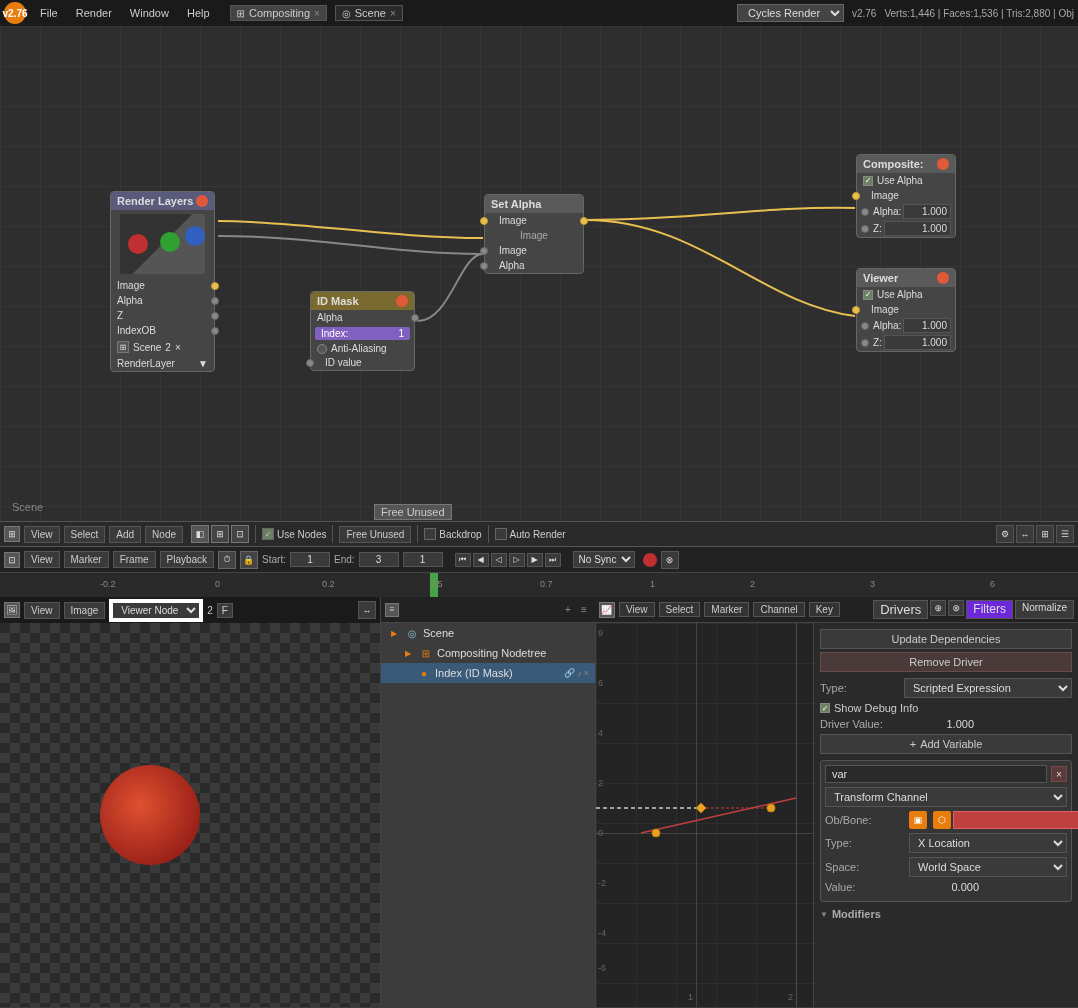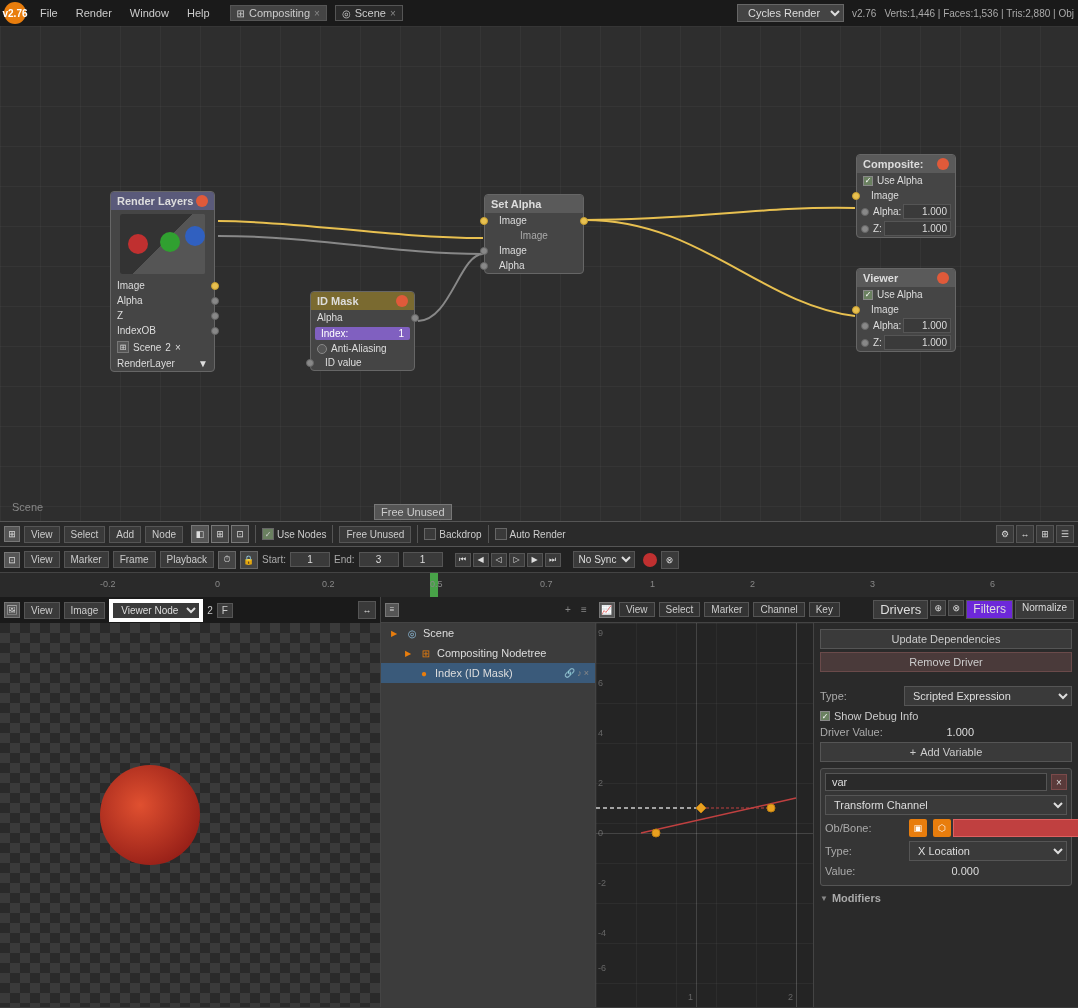--- a/index.html
+++ b/index.html
@@ -979,21 +979,21 @@
           </svg>
         </div>
       </div>
 
       <div class="driver-col">
         <div style="padding:6px;">
           
           <button class="driver-btn" style="width:100%;margin-bottom:3px;">Update Dependencies</button>
 
           
-          <button class="driver-btn" style="width:100%;margin-bottom:14px;background:#4a3a3a;border-color:#6a4a4a;">Remove Driver</button>
+          <button class="driver-btn" style="width:100%;margin-bottom:6px;background:#4a3a3a;border-color:#6a4a4a;">Remove Driver</button>
 
           
           <div class="driver-row">
             <span class="driver-label">Type:</span>
             <select class="driver-select">
               <option>Scripted Expression</option>
             </select>
           </div>
 
           
@@ -1044,20 +1044,26 @@
 
             
             <div class="driver-row">
               <span class="driver-label">Type:</span>
               <select class="driver-select">
                 <option>X Location</option>
               </select>
             </div>
 
             
+            <div class="driver-row">
+              <span class="driver-label">Space:</span>
+              <select class="driver-select">
+                <option>World Space</option>
+              </select>
+            </div>
 
             
             <div class="driver-row">
               <span class="driver-label">Value:</span>
               <span class="driver-number">0.000</span>
             </div>
           </div>
 
           
           <div class="section-header">

